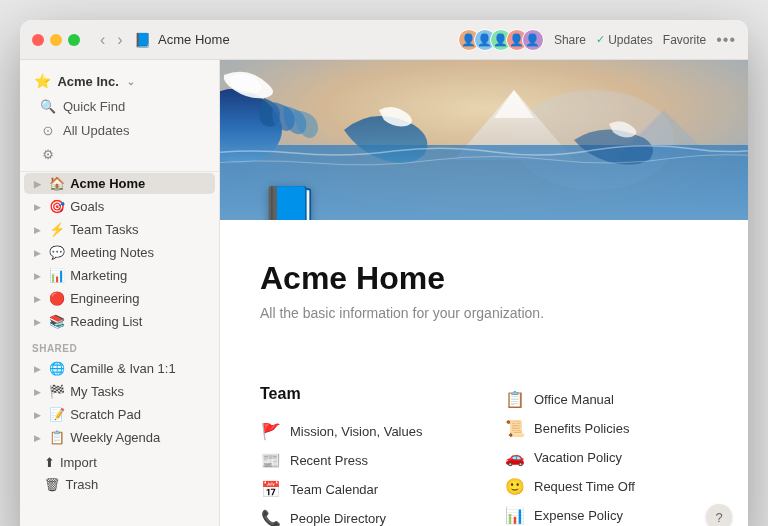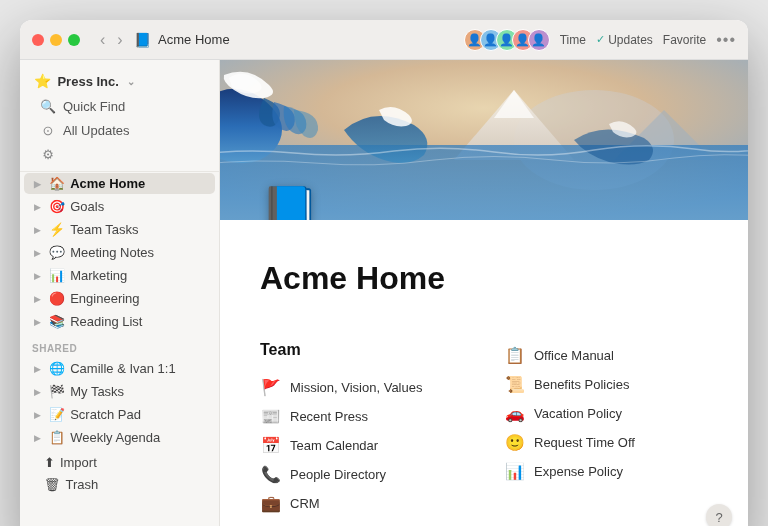--- a/index.html
+++ b/index.html
@@ -285,40 +285,40 @@
     </div>
     <div class="titlebar-right">
       <div class="avatars">
         <div class="avatar-circle av1">👤</div>
         <div class="avatar-circle av2">👤</div>
         <div class="avatar-circle av3">👤</div>
         <div class="avatar-circle av4">👤</div>
         <div class="avatar-circle av5">👤</div>
       </div>
       <div class="titlebar-action">
-        <span>Time</span>
+        <span>Share</span>
       </div>
       <div class="titlebar-action">
         <span class="check-icon">✓</span>
         <span>Updates</span>
       </div>
       <div class="titlebar-action">
         <span>Favorite</span>
       </div>
       <button class="more-btn">•••</button>
     </div>
   </div>
 
   <div class="content-area">
 
     <div class="sidebar">
       <div class="sidebar-top">
         <div class="workspace-name">
           <span class="ws-icon">⭐</span>
-          <span>Press Inc.</span>
+          <span>Acme Inc.</span>
           <span class="ws-chevron">⌄</span>
         </div>
         <div class="sidebar-item">
           <span class="sidebar-item-icon">🔍</span>
           <span>Quick Find</span>
         </div>
         <div class="sidebar-item">
           <span class="sidebar-item-icon">⊙</span>
           <span>All Updates</span>
         </div>
@@ -462,20 +462,21 @@
             <path d="M0,105 Q60,98 120,103 Q180,108 240,100 Q300,93 360,100 Q420,107 480,98 Q530,92 580,97" stroke="white" stroke-width="1" fill="none" opacity="0.3"></path>
           </svg>
         </div>
         <div class="page-icon-container">
           <span class="page-icon">📘</span>
         </div>
       </div>
 
       <div class="page-body">
         <h1 class="page-title">Acme Home</h1>
+        <p class="page-subtitle">All the basic information for your organization.</p>
 
         <div class="columns">
 
           <div class="column">
             <div class="column-header">Team</div>
             <div class="link-item">
               <span class="link-emoji">🚩</span>
               <span class="link-text">Mission, Vision, Values</span>
             </div>
             <div class="link-item">

